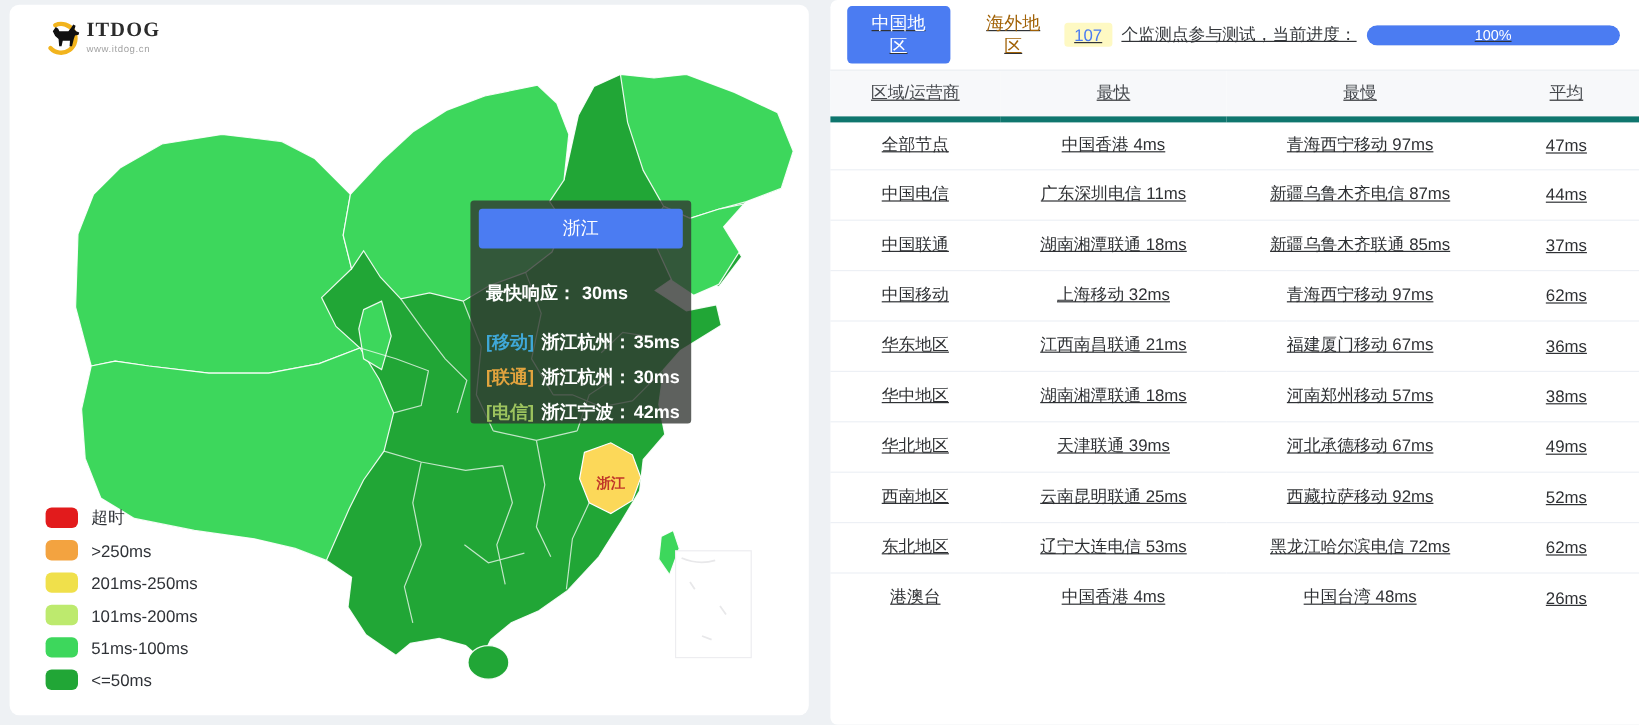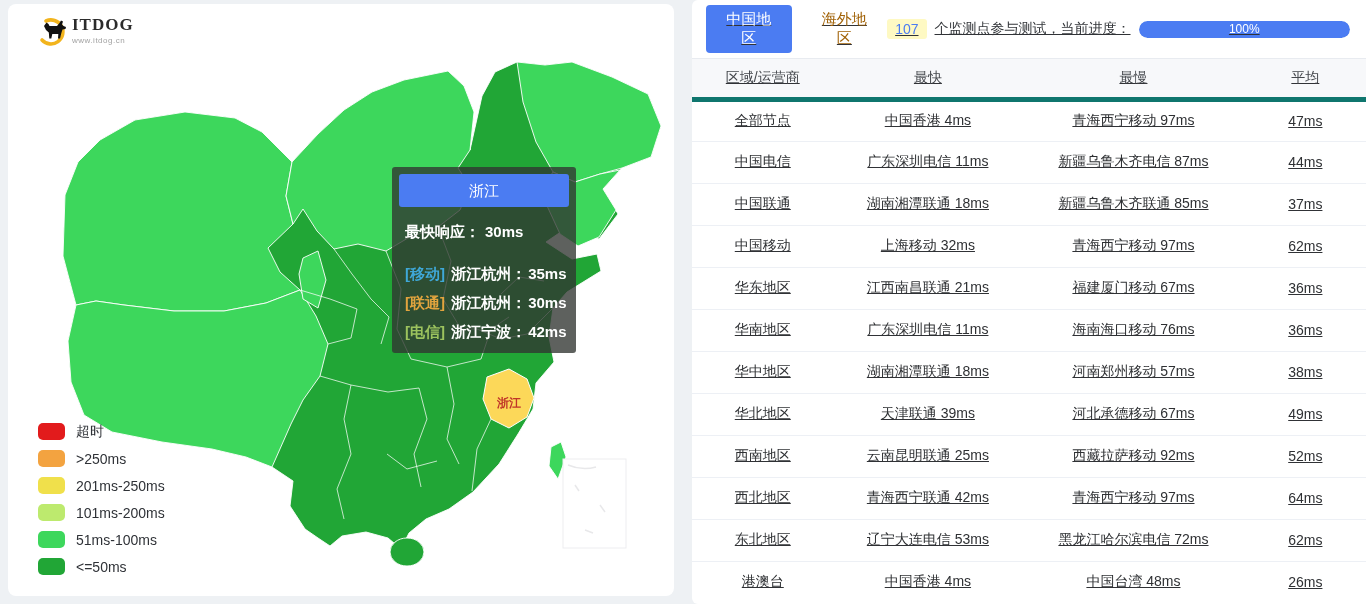--- a/index.html
+++ b/index.html
@@ -32,21 +32,21 @@
 
   
   .map-tooltip {
     position:absolute; left:384px; top:163px; width:184px; height:186px;
     background:rgba(49,52,49,.78); border-radius:3px; pointer-events:none; z-index:5;
   }
   .tooltip-header {
     margin:7px 7px 0 7px; height:33px; line-height:33px; border-radius:3px;
     background:var(--accent); color:#fff; font-size:15px; text-align:center;
   }
-  .tooltip-body { padding:16px 13px 0 13px; }
+  .tooltip-body { padding:28px 13px 0 13px; }
   .t-fast { color:#fff; font-size:15px; font-weight:600; }
   .t-fast .gap { display:inline-block; width:5px; }
   .t-rows { margin-top:17px; }
   .t-row { color:#fff; font-size:15px; font-weight:600; line-height:29px; white-space:nowrap; }
   .t-row span { margin-right:2px; }
 
   
   .map-legend { position:absolute; left:30px; top:414px; z-index:4; }
   .legend-row { display:flex; align-items:center; height:27px; }
   .legend-swatch { width:27px; height:17px; border-radius:5px; flex:0 0 auto; }
@@ -251,50 +251,38 @@
           <td>青海西宁移动 97ms</td>
           <td>62ms</td>
         </tr>
         <tr>
           <td>华东地区</td>
           <td>江西南昌联通 21ms</td>
           <td>福建厦门移动 67ms</td>
           <td>36ms</td>
         </tr>
         <tr>
-          <td>华南地区</td>
-          <td>广东深圳电信 11ms</td>
-          <td>海南海口移动 76ms</td>
-          <td>36ms</td>
-        </tr>
-        <tr>
           <td>华中地区</td>
           <td>湖南湘潭联通 18ms</td>
           <td>河南郑州移动 57ms</td>
           <td>38ms</td>
         </tr>
         <tr>
           <td>华北地区</td>
           <td>天津联通 39ms</td>
           <td>河北承德移动 67ms</td>
           <td>49ms</td>
         </tr>
         <tr>
           <td>西南地区</td>
           <td>云南昆明联通 25ms</td>
           <td>西藏拉萨移动 92ms</td>
           <td>52ms</td>
         </tr>
         <tr>
-          <td>西北地区</td>
-          <td>青海西宁联通 42ms</td>
-          <td>青海西宁移动 97ms</td>
-          <td>64ms</td>
-        </tr>
-        <tr>
           <td>东北地区</td>
           <td>辽宁大连电信 53ms</td>
           <td>黑龙江哈尔滨电信 72ms</td>
           <td>62ms</td>
         </tr>
         <tr>
           <td>港澳台</td>
           <td>中国香港 4ms</td>
           <td>中国台湾 48ms</td>
           <td>26ms</td>

